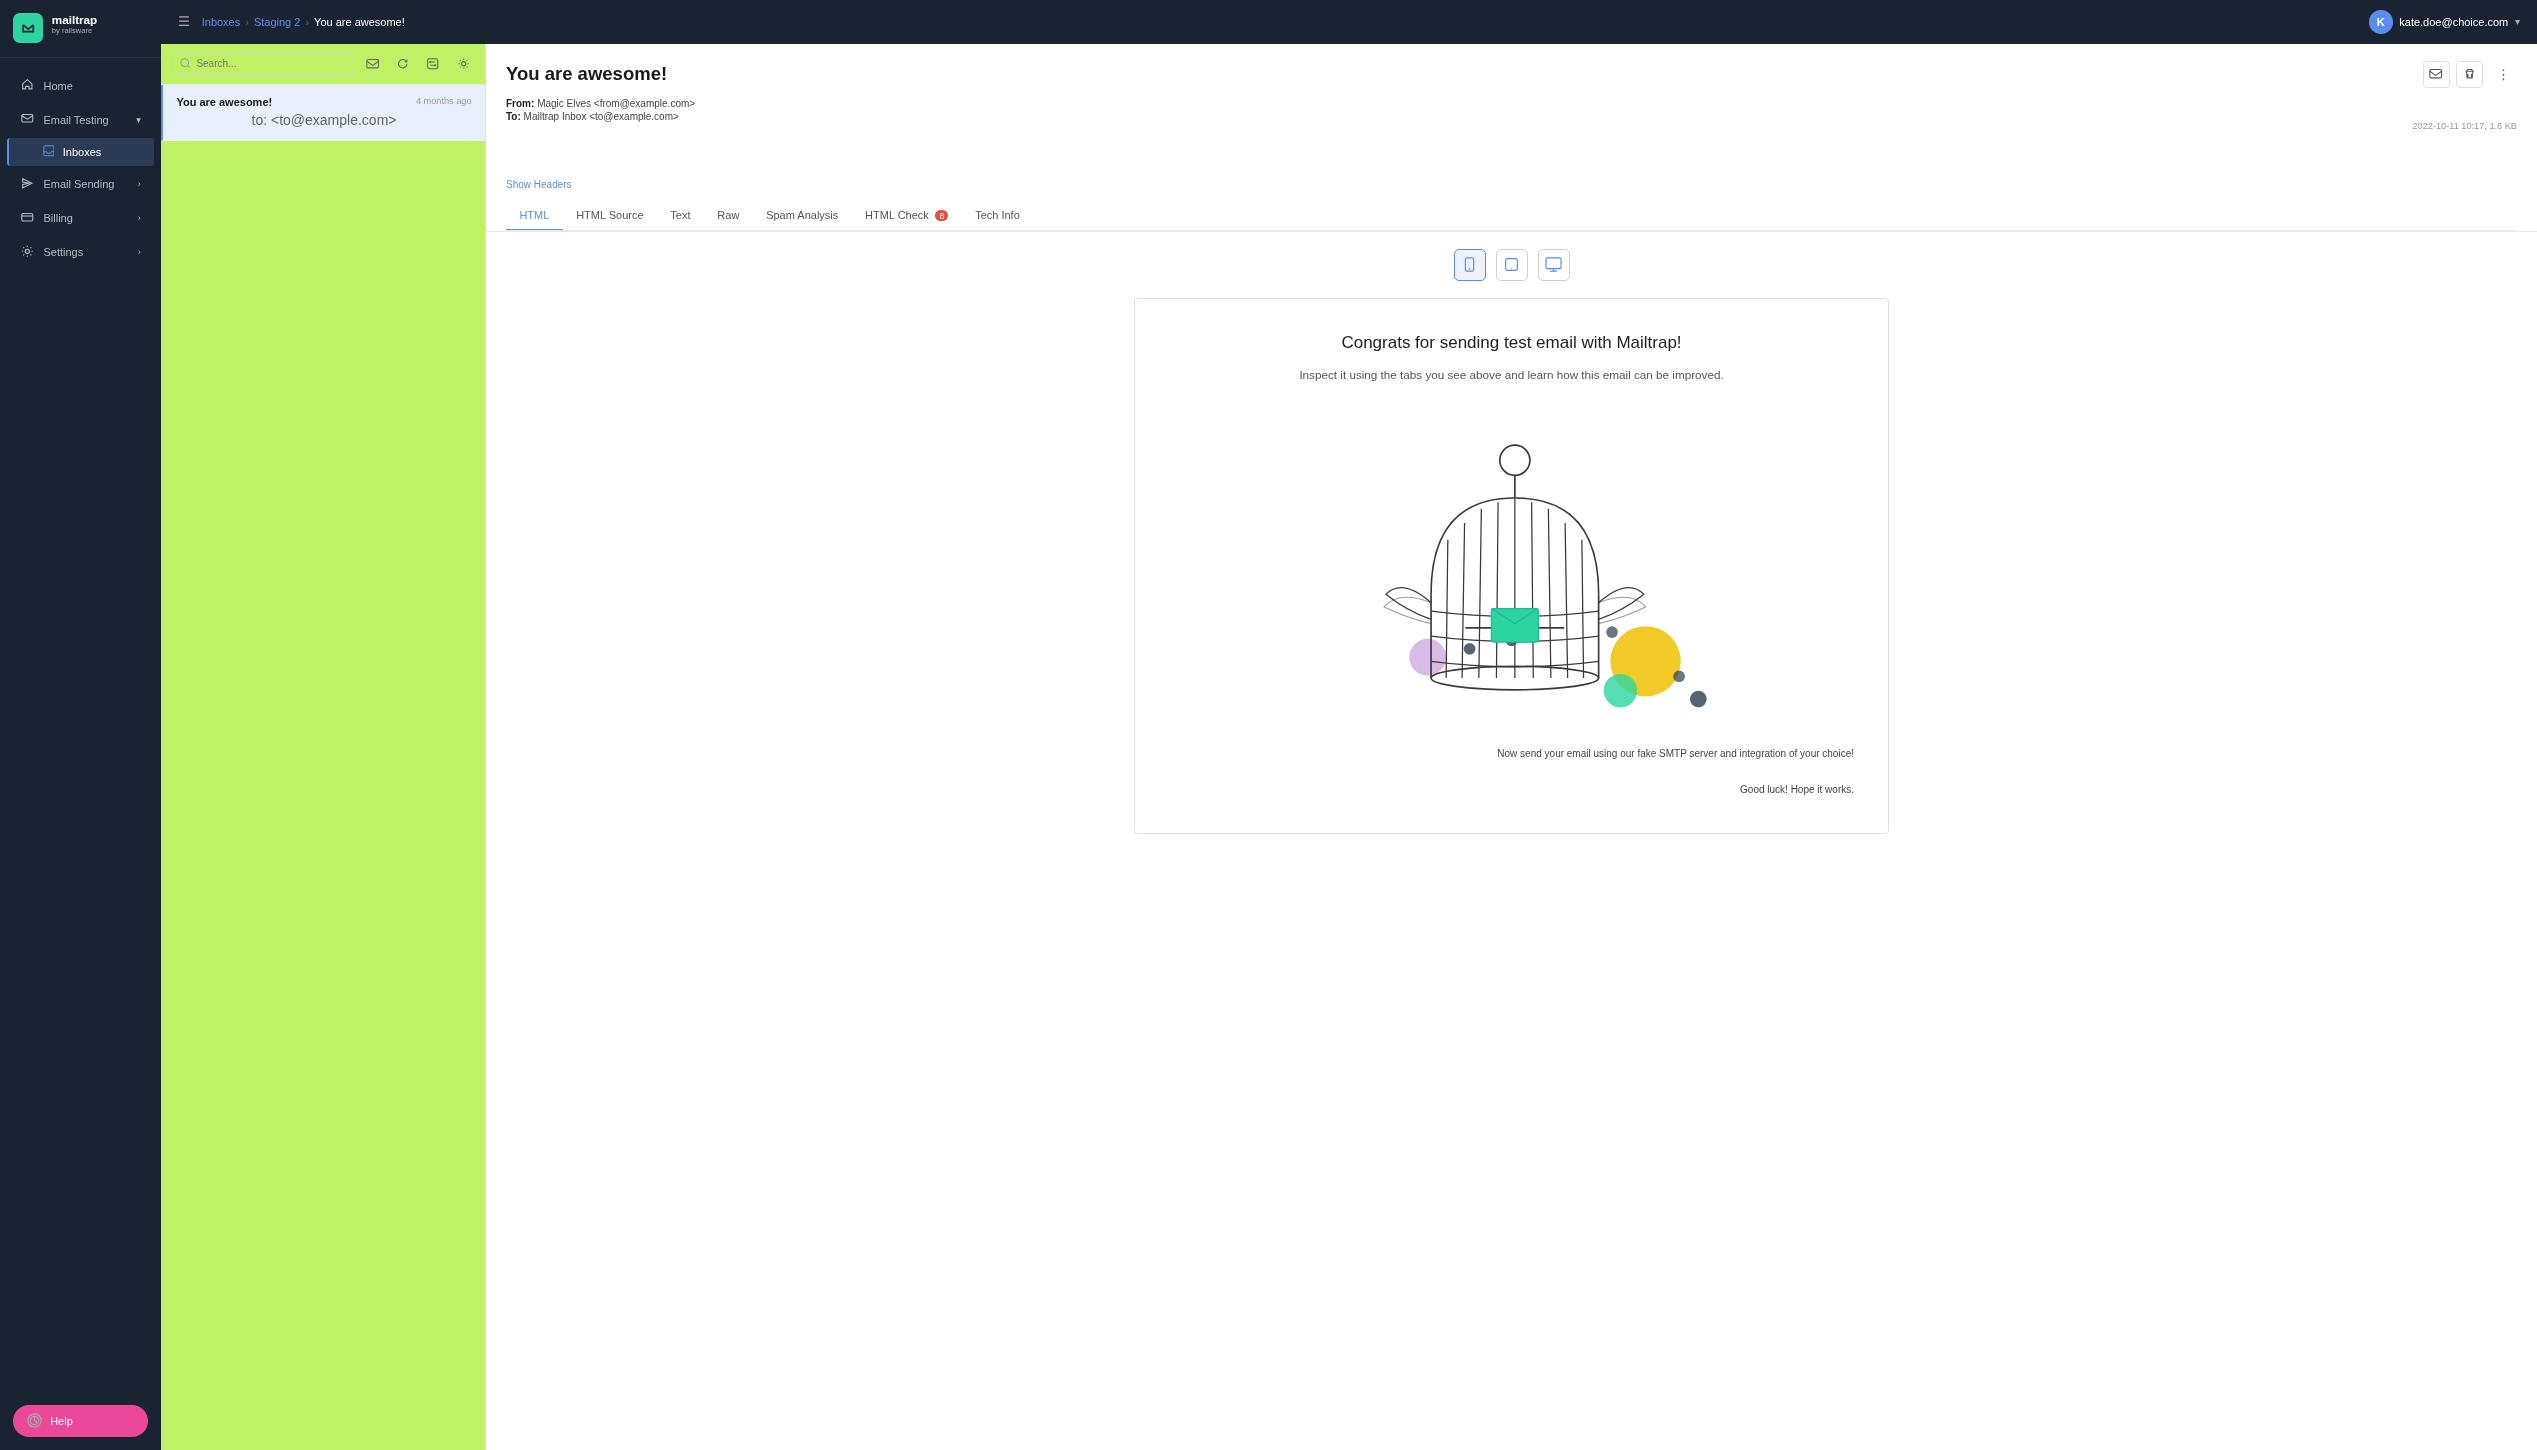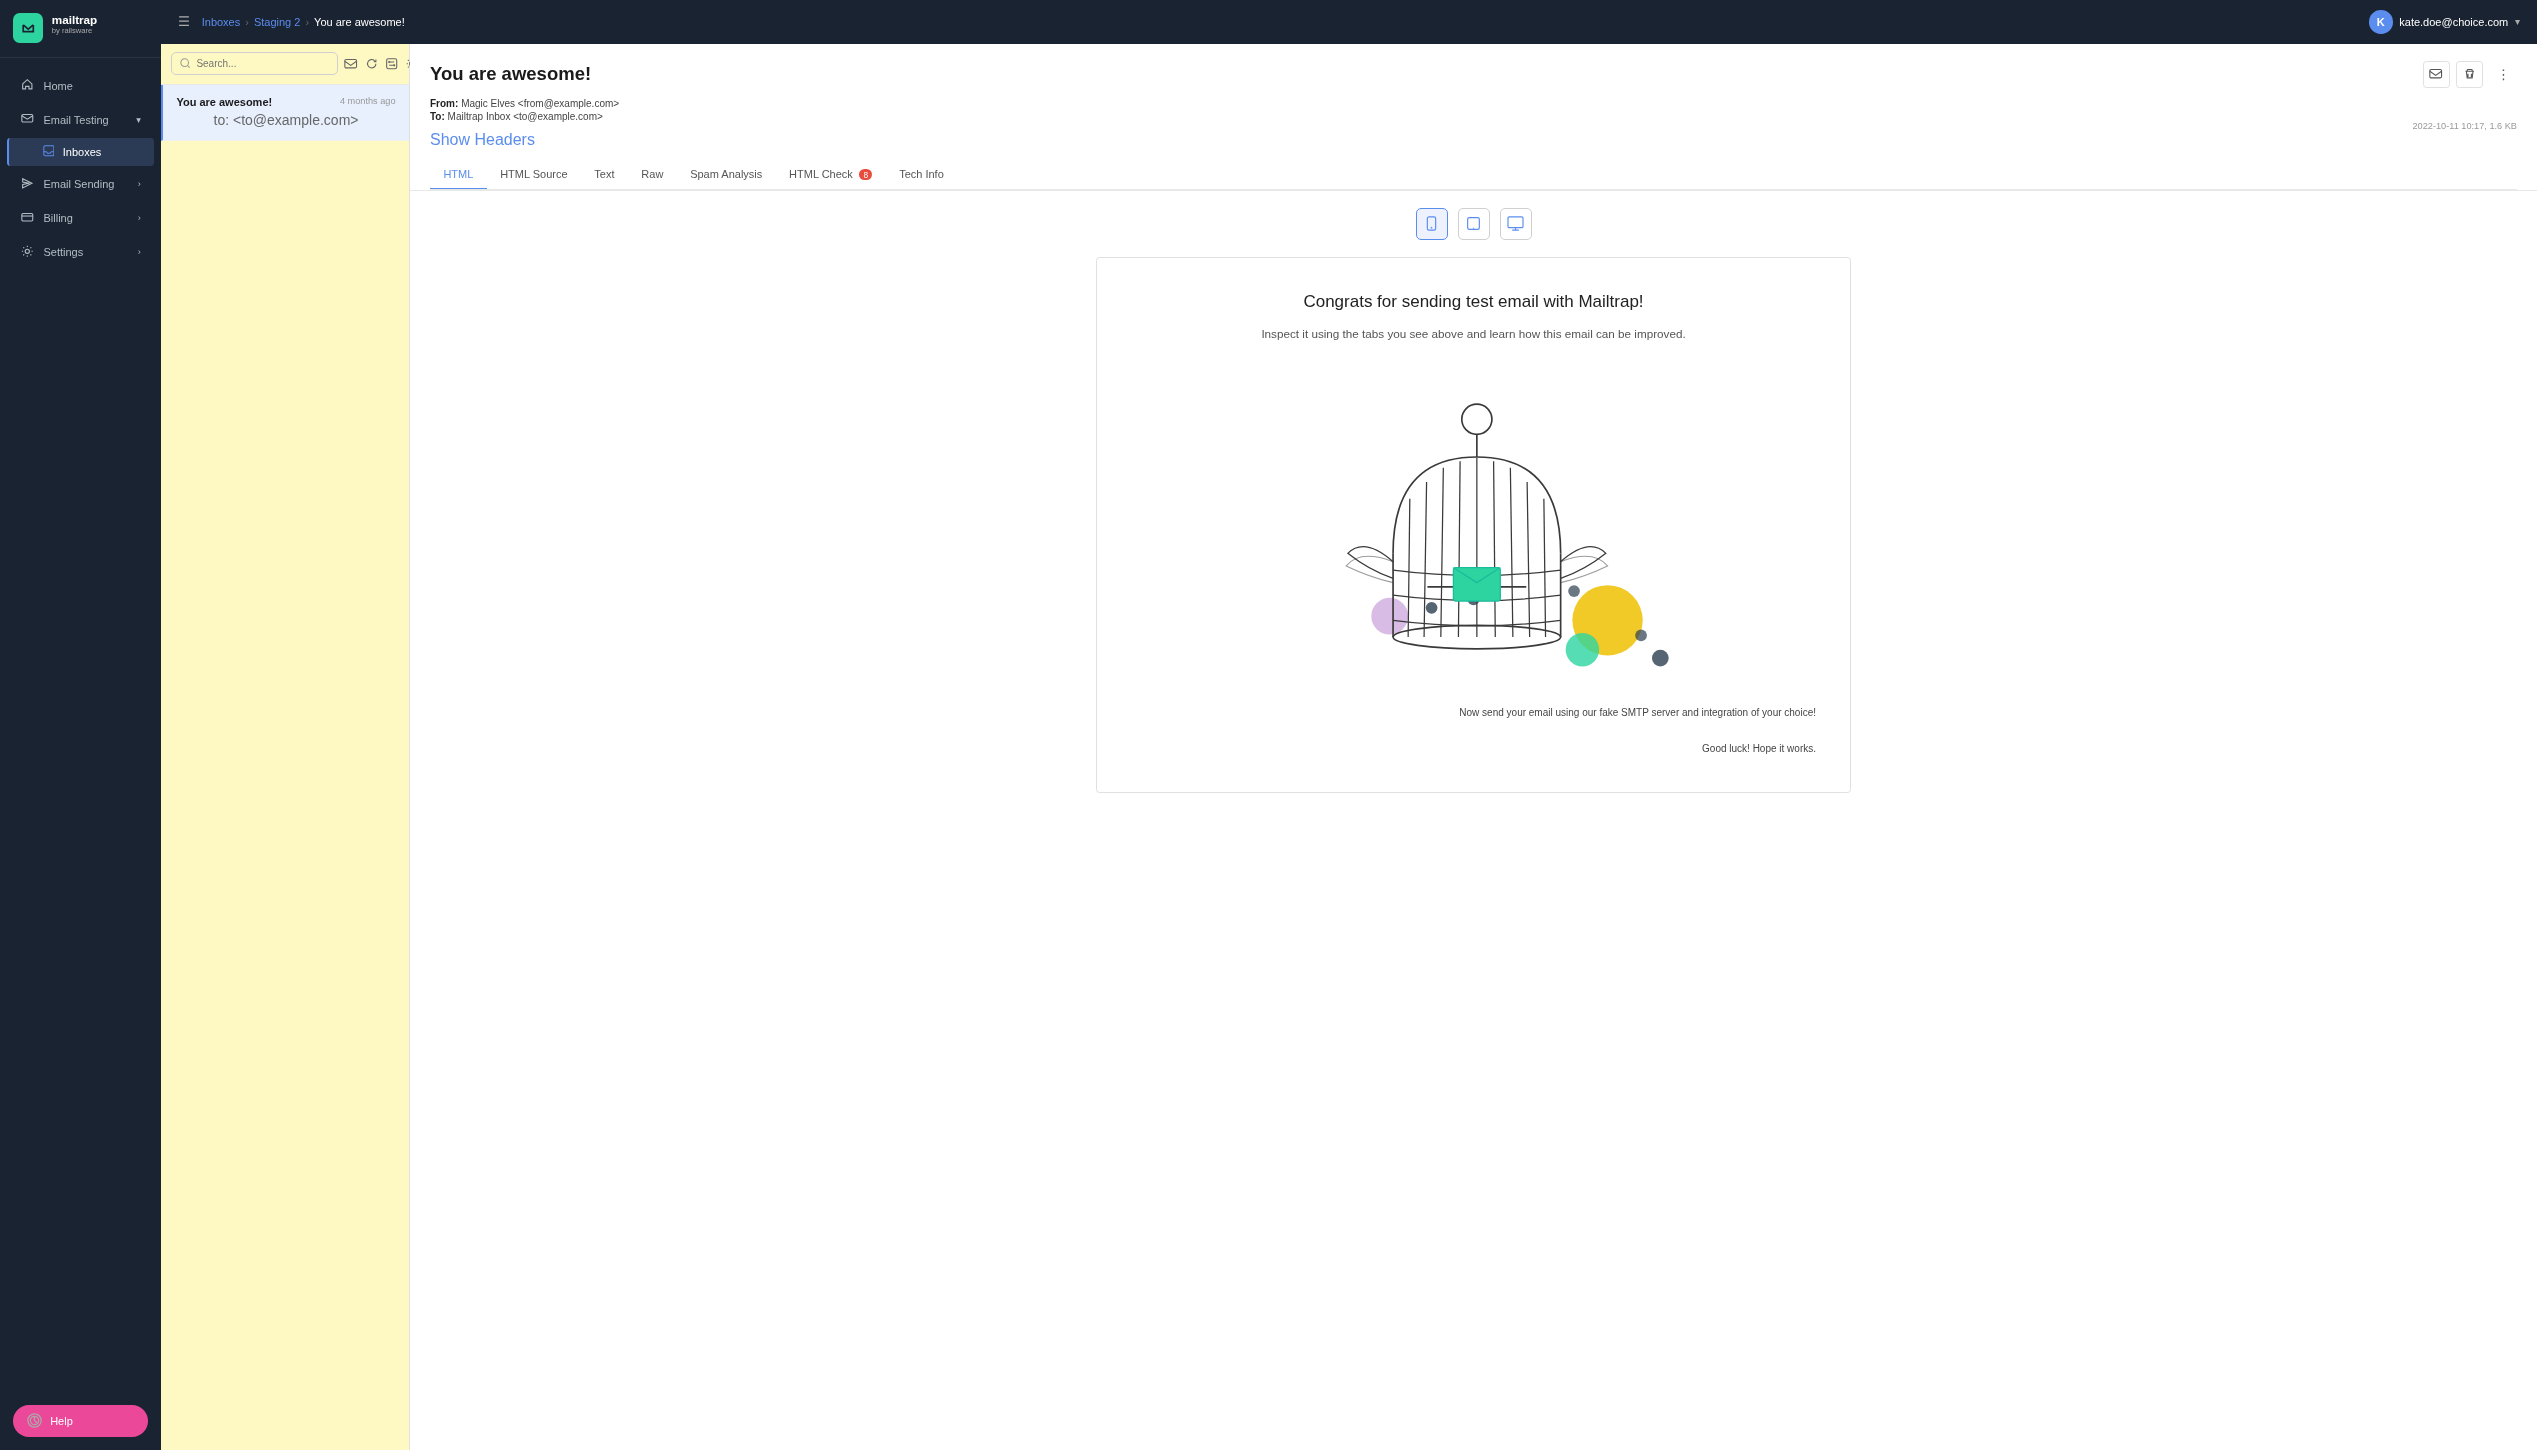--- a/index.html
+++ b/index.html
@@ -131,22 +131,22 @@
     
     .content-area {
       display: flex;
       flex: 1;
       overflow: hidden;
       background: #f0f2f5;
     }
 
     
     .email-list-panel {
-      width: 249px;
-      background: #fef9c3;
+      width: 325px;
+      background: #bef264;
       border-right: 0.8px solid #e0e0e0;
       display: flex;
       flex-direction: column;
       flex-shrink: 0;
     }
     .email-list-toolbar {
       padding: 8.4px 10px;
       display: flex;
       align-items: center;
       gap: 6.7px;
@@ -239,24 +239,25 @@
       border: 0.8px solid #e0e0e0;
     }
 
     .email-meta { margin-bottom: 6.7px; }
     .email-meta-row { font-size: 10px; color: #444; margin-bottom: 2.5px; }
     .email-meta-row strong { color: #222; }
     .email-meta-date { font-size: 9.2px; color: #999; text-align: right; }
 
     .show-headers {
       color: #5b8dee;
-      font-size: 16px;
+      font-size: 10px;
       cursor: pointer;
       margin-bottom: 10px;
       display: inline-block;
+      margin-top: 48px;
     }
 
     
     .tabs-row {
       display: flex;
       gap: 0;
       border-bottom: 0.8px solid #e8e8e8;
     }
     .tab {
       padding: 8.4px 13.4px;

